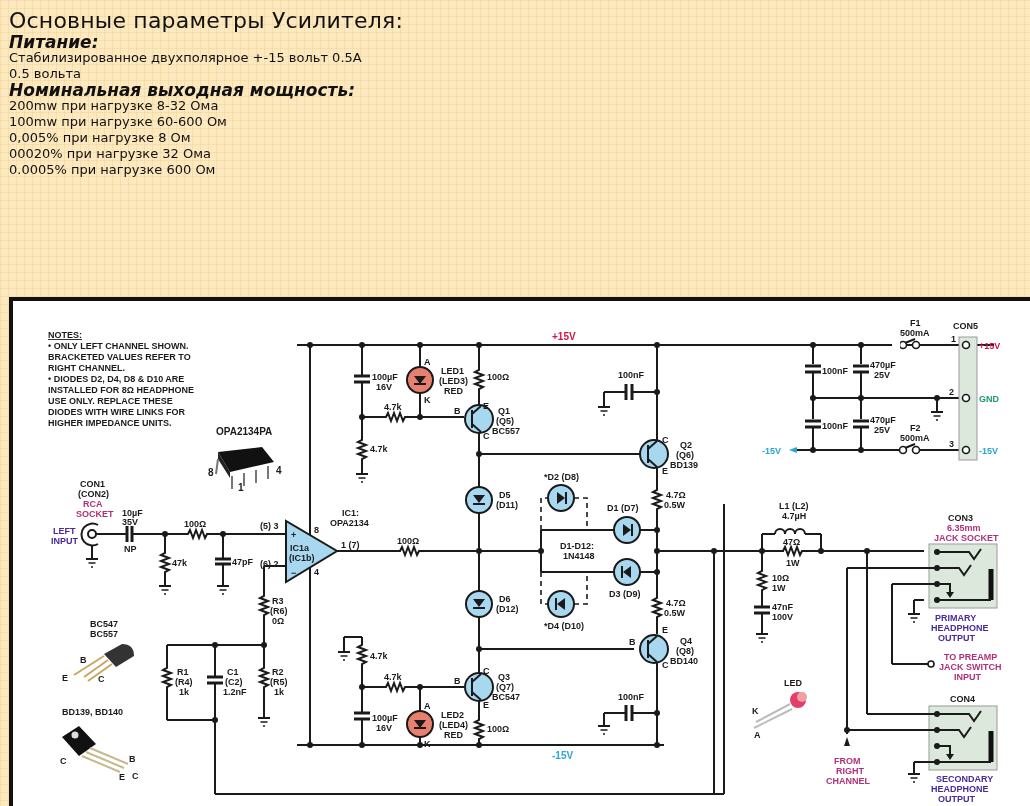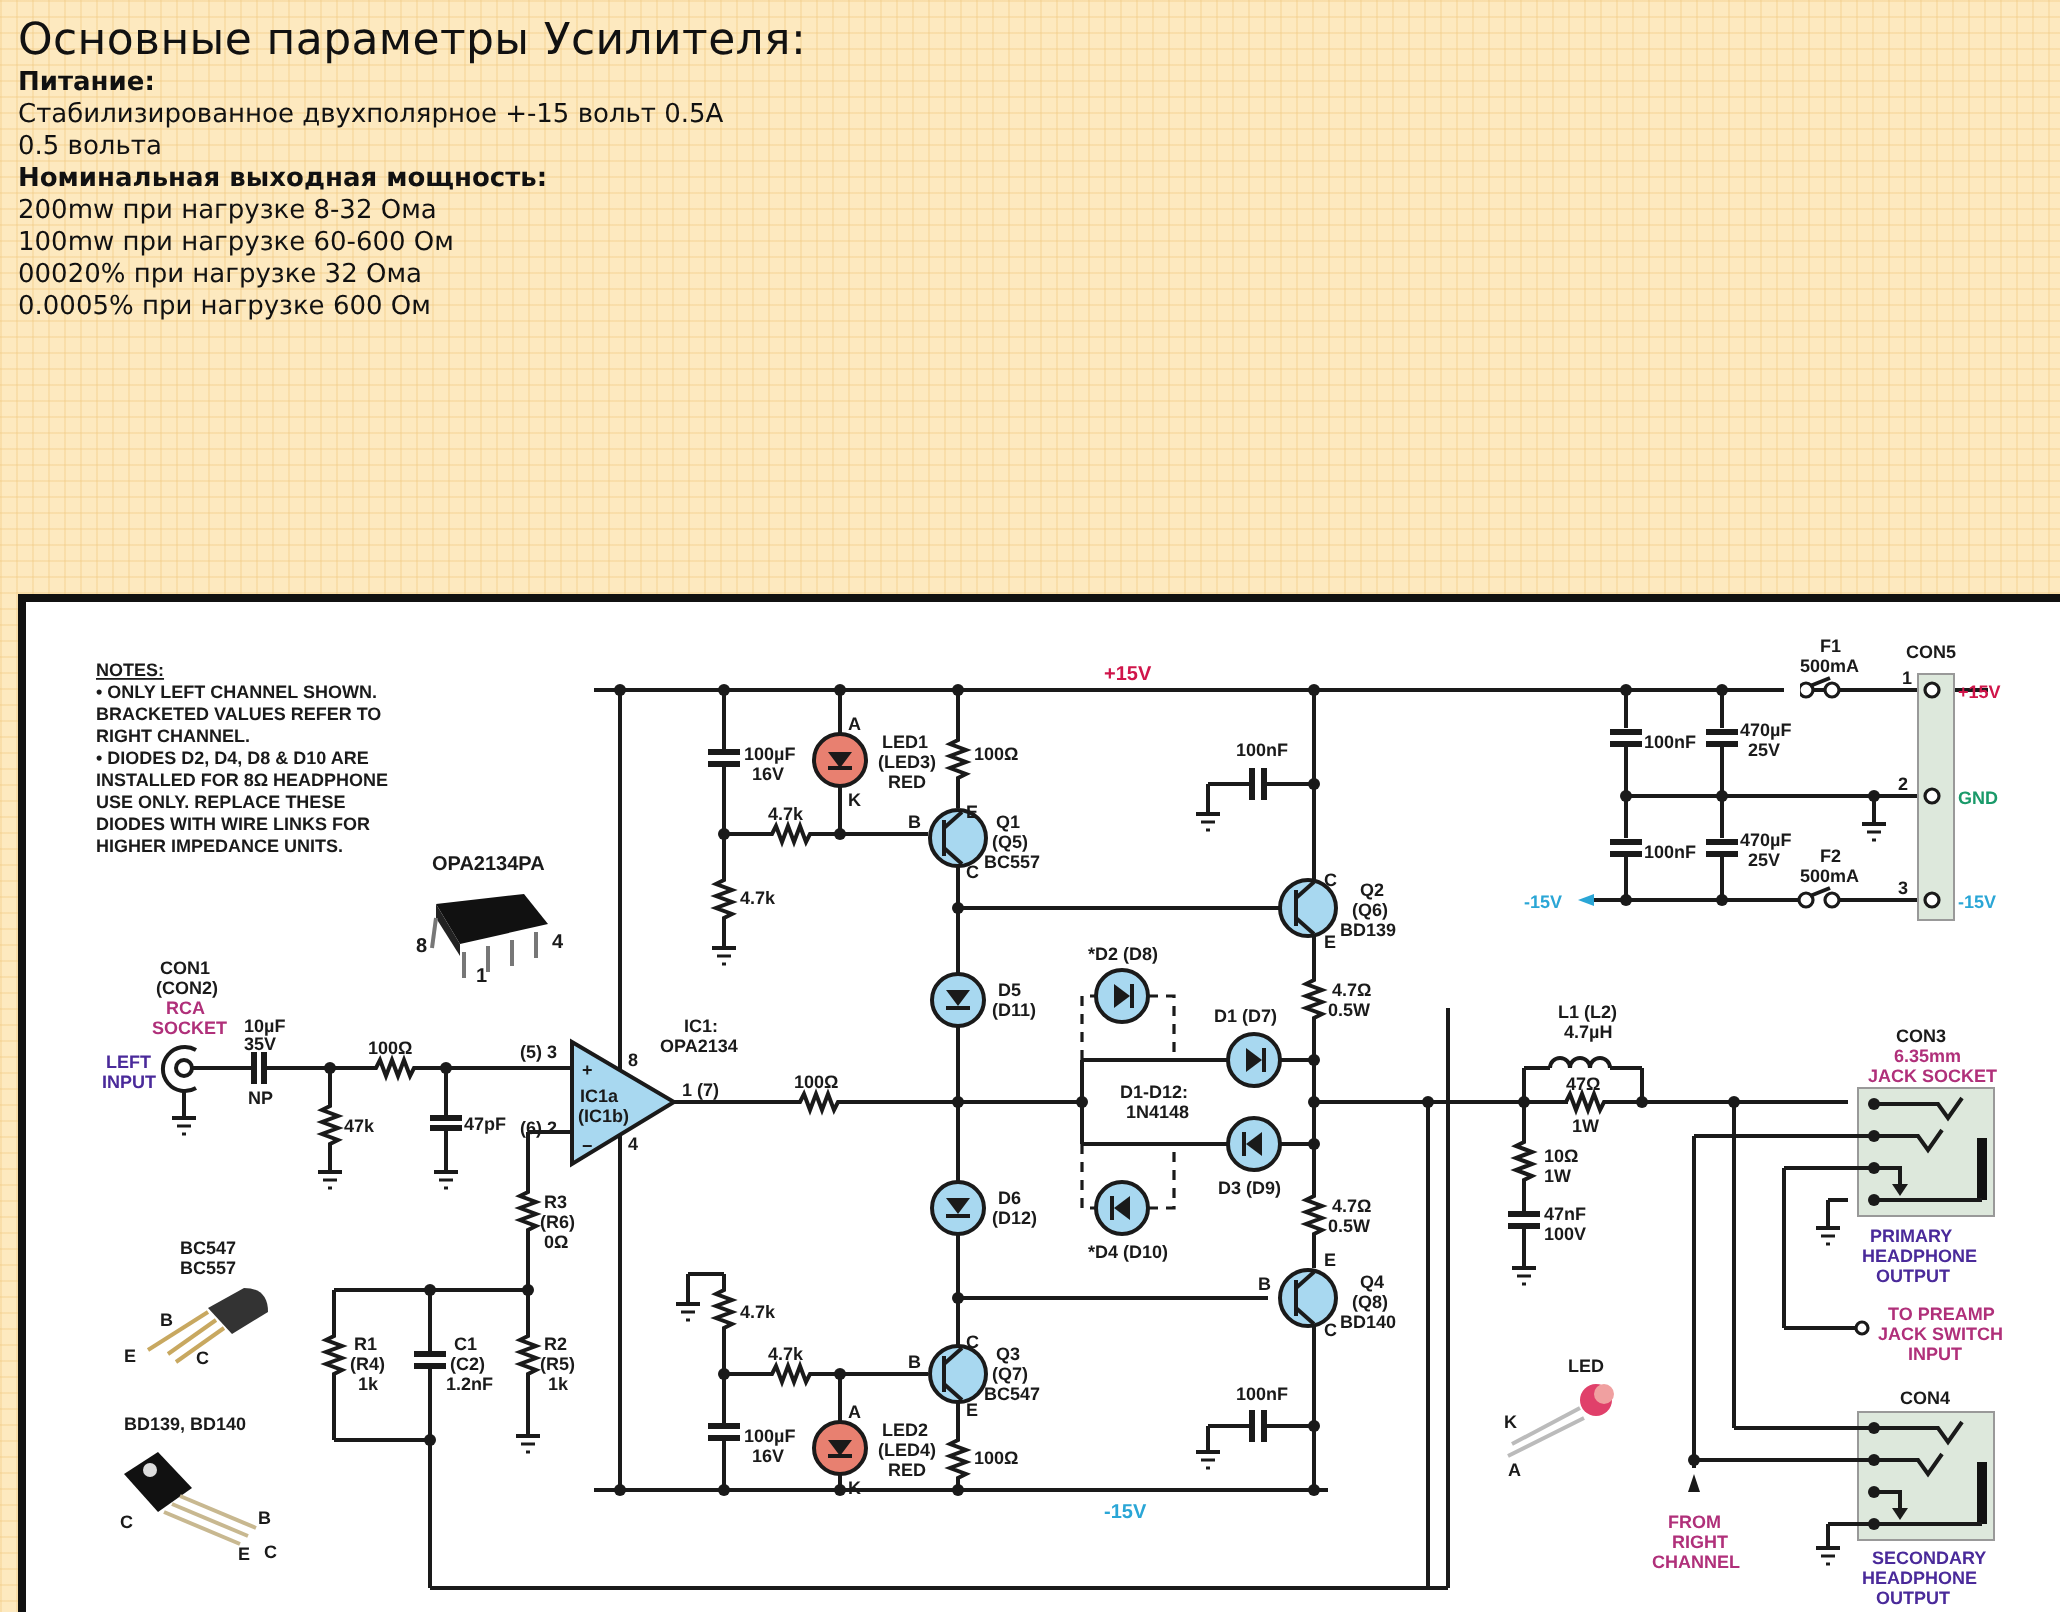--- a/index.html
+++ b/index.html
@@ -8,21 +8,21 @@
     background-color:#fde9bf;
     background-image:
       linear-gradient(rgba(240,200,130,0.35) 1px, transparent 1px),
       linear-gradient(90deg, rgba(240,200,130,0.35) 1px, transparent 1px);
     background-size:8px 8px;
     font-family:"DejaVu Sans", sans-serif;
     color:#111;
   }
   .specs{position:absolute;left:9px;top:8px;width:600px;}
   .specs h1{margin:0;font-size:22px;font-weight:normal;line-height:26px;letter-spacing:0.2px;}
-  .specs .h{font-size:13px;font-weight:bold;line-height:16px;}
+  .specs .h{font-size:17px;font-weight:bold;line-height:16px;font-style:italic;}
   .specs .v{font-size:13px;line-height:16px;}
   .frame{
     position:absolute;left:9px;top:297px;width:1030px;height:520px;
     background:#fff;border-left:4px solid #111;border-top:4px solid #111;
     box-sizing:border-box;
   }
   svg.sch{position:absolute;left:0;top:0;}
   svg text{font-family:"Liberation Sans", sans-serif;font-weight:bold;}
   .w{stroke:#1a1a1a;stroke-width:2;fill:none;}
   .dash{stroke:#1a1a1a;stroke-width:1.6;fill:none;stroke-dasharray:5 4;}
@@ -46,20 +46,21 @@
   </div>
   <div>
     <div class="v">0.5 вольта</div>
   </div>
   <div>
     <div class="h">Номинальная выходная мощность:</div>
     <div class="v">200mw при нагрузке 8-32 Ома</div>
     <div class="v">100mw при нагрузке 60-600 Ом</div>
   </div>
   <div>
+    <div class="v">0,005% при нагрузке 8 Ом</div>
     <div class="v">00020% при нагрузке 32 Ома</div>
     <div class="v">0.0005% при нагрузке 600 Ом</div>
   </div>
 </div>
 
 <div class="frame">
 <svg class="sch" width="1030" height="520" viewBox="9 297 1030 520">
   <defs>
     <g id="gnd">
           <line x1="-6" y1="0" x2="6" y2="0" stroke="#1a1a1a" stroke-width="2"></line>

